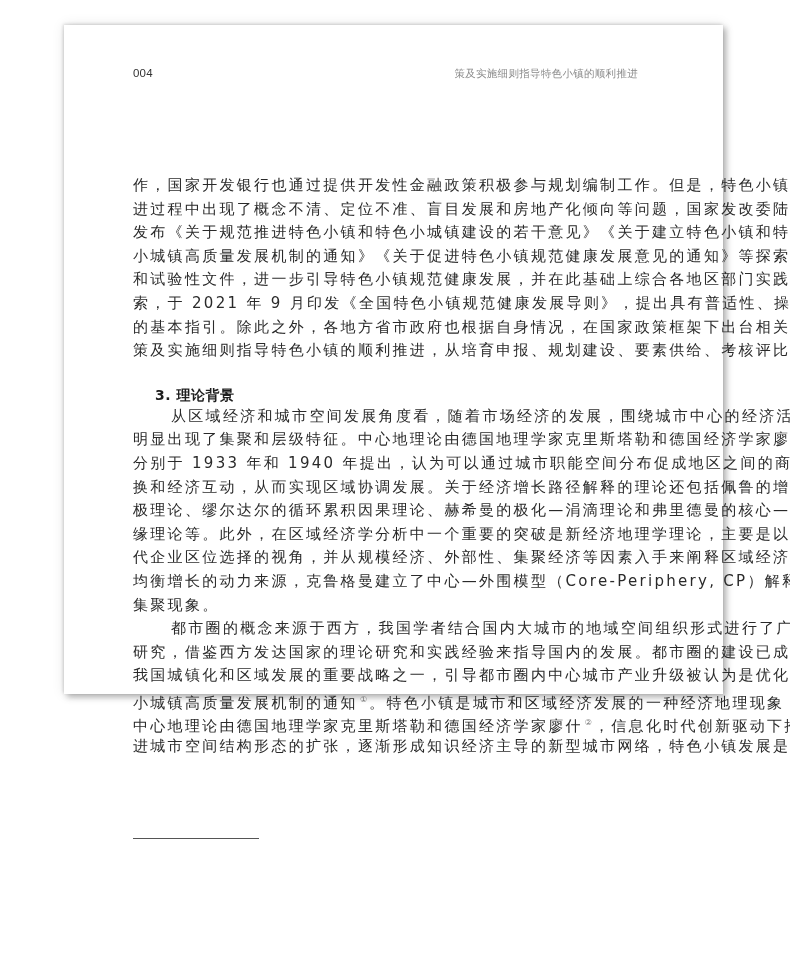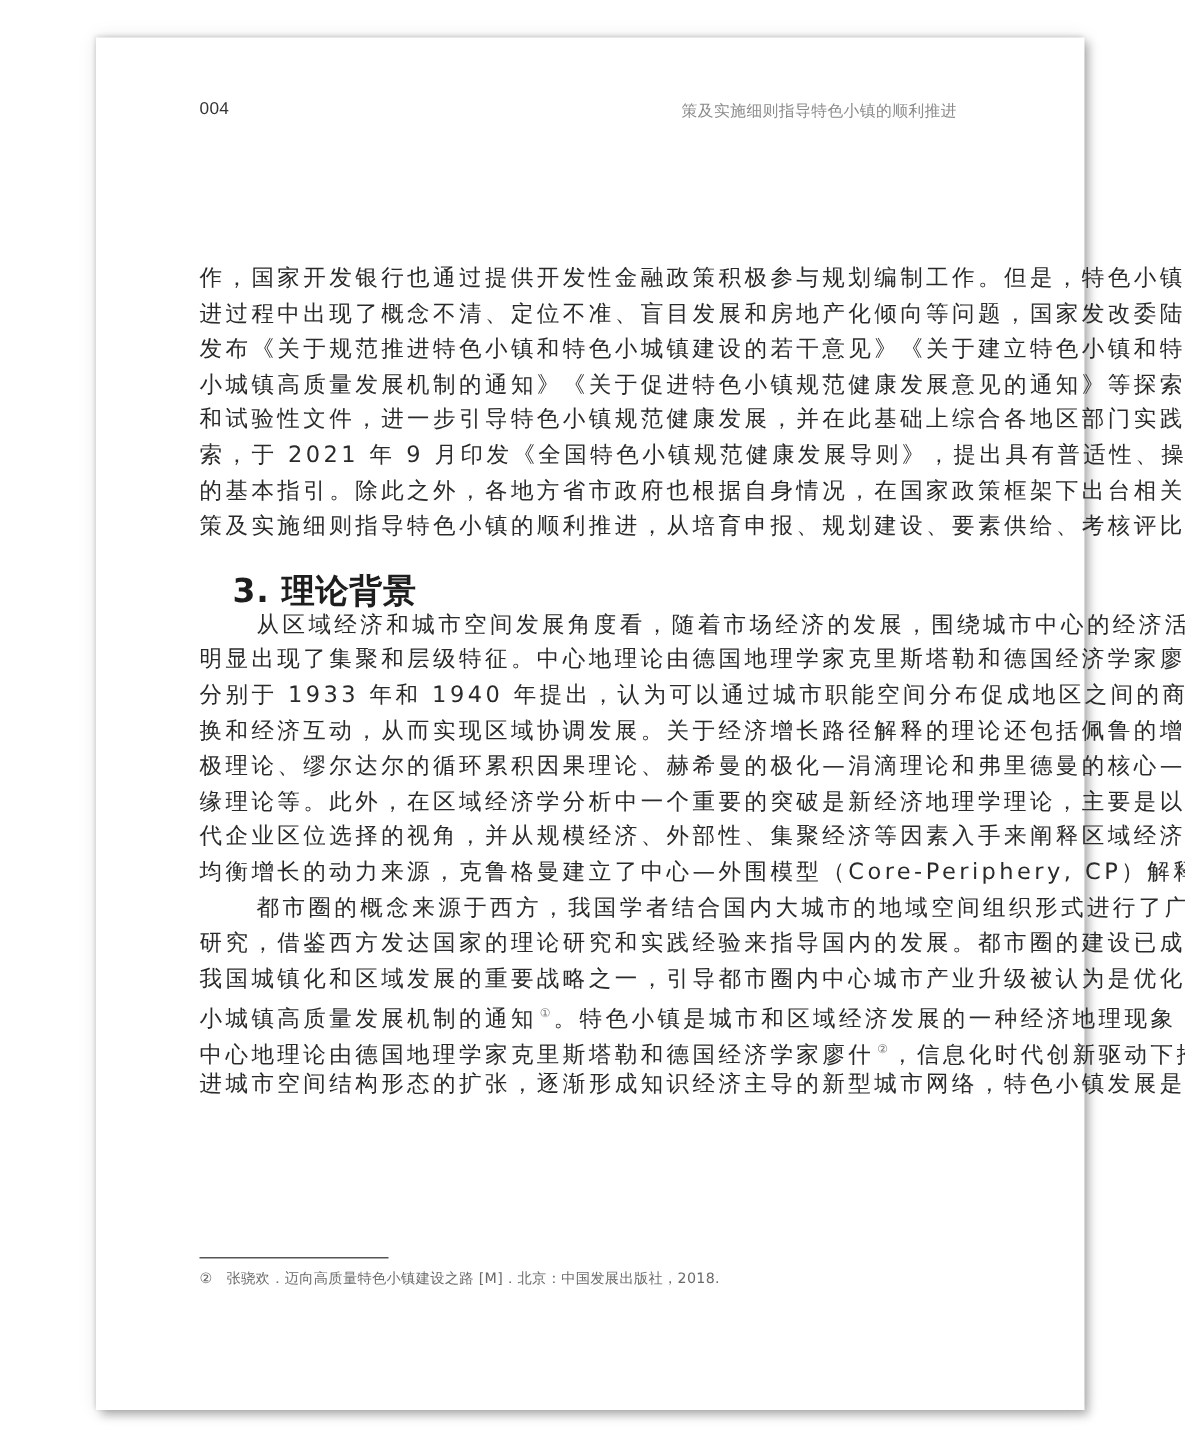--- a/index.html
+++ b/index.html
@@ -12,21 +12,21 @@
       height: 958px;
       position: relative;
       overflow: hidden;
       font-family: "DejaVu Sans", "Liberation Sans", sans-serif;
     }
     .page {
       position: absolute;
       left: 64px;
       top: 25px;
       width: 659px;
-      height: 915px;
+      height: 669px;
       background: #ffffff;
       box-shadow: 3px 3px 6px rgba(0,0,0,0.28), -1px -1px 3px rgba(0,0,0,0.12), 0 0 12px rgba(0,0,0,0.10);
     }
     .header-num {
       position: absolute;
       left: 69px;
       top: 42px;
       font-size: 11.5px;
       color: #333333;
       font-family: "Liberation Sans", sans-serif;
@@ -52,21 +52,21 @@
     }
     .line {
       display: block;
       white-space: nowrap;
       height: 23.6px;
     }
     .indent { padding-left: 38px; }
     .heading {
       display: block;
       white-space: nowrap;
-      font-size: 22px;
+      font-size: 14px;
       font-weight: bold;
       color: #1e1e1e;
       letter-spacing: 0.5px;
       padding-left: 22px;
       height: 28px;
       line-height: 28px;
       margin-top: 18px;
       margin-bottom: -4px;
     }
     sup.fn {
@@ -120,35 +120,33 @@
 
     <div>
       <span class="line indent">从区域经济和城市空间发展角度看，随着市场经济的发展，围绕城市中心的经济活动</span>
       <span class="line">明显出现了集聚和层级特征。中心地理论由德国地理学家克里斯塔勒和德国经济学家廖什</span>
       <span class="line">分别于 1933 年和 1940 年提出，认为可以通过城市职能空间分布促成地区之间的商品交</span>
       <span class="line">换和经济互动，从而实现区域协调发展。关于经济增长路径解释的理论还包括佩鲁的增长</span>
       <span class="line">极理论、缪尔达尔的循环累积因果理论、赫希曼的极化—涓滴理论和弗里德曼的核心—边</span>
       <span class="line">缘理论等。此外，在区域经济学分析中一个重要的突破是新经济地理学理论，主要是以现</span>
       <span class="line">代企业区位选择的视角，并从规模经济、外部性、集聚经济等因素入手来阐释区域经济非</span>
       <span class="line">均衡增长的动力来源，克鲁格曼建立了中心—外围模型（Core-Periphery, CP）解释城市</span>
+      <span class="line">集聚现象。</span>
     </div>
 
     <div>
       <span class="line indent">都市圈的概念来源于西方，我国学者结合国内大城市的地域空间组织形式进行了广泛</span>
       <span class="line">研究，借鉴西方发达国家的理论研究和实践经验来指导国内的发展。都市圈的建设已成为</span>
       <span class="line">我国城镇化和区域发展的重要战略之一，引导都市圈内中心城市产业升级被认为是优化区</span>
       <span class="line">
         <span>小城镇高质量发展机制的通知</span><sup class="fn">①</sup><span>。特色小镇是城市和区域经济发展的一种经济地理现象，</span>
       </span>
       <span class="line">
         <span>中心地理论由德国地理学家克里斯塔勒和德国经济学家廖什</span><sup class="fn">②</sup><span>，信息化时代创新驱动下推</span>
       </span>
       <span class="line">进城市空间结构形态的扩张，逐渐形成知识经济主导的新型城市网络，特色小镇发展是网</span>
     </div>
   </div>
 
   <div class="fn-rule"></div>
   <div class="footnotes">
-    <span class="footnote">
-      <span class="fn-mark">②</span><span>张骁欢．迈向高质量特色小镇建设之路 [M]．北京：中国发展出版社，2018.</span>
-    </span>
   </div>
 </div>
 
 </body></html>

